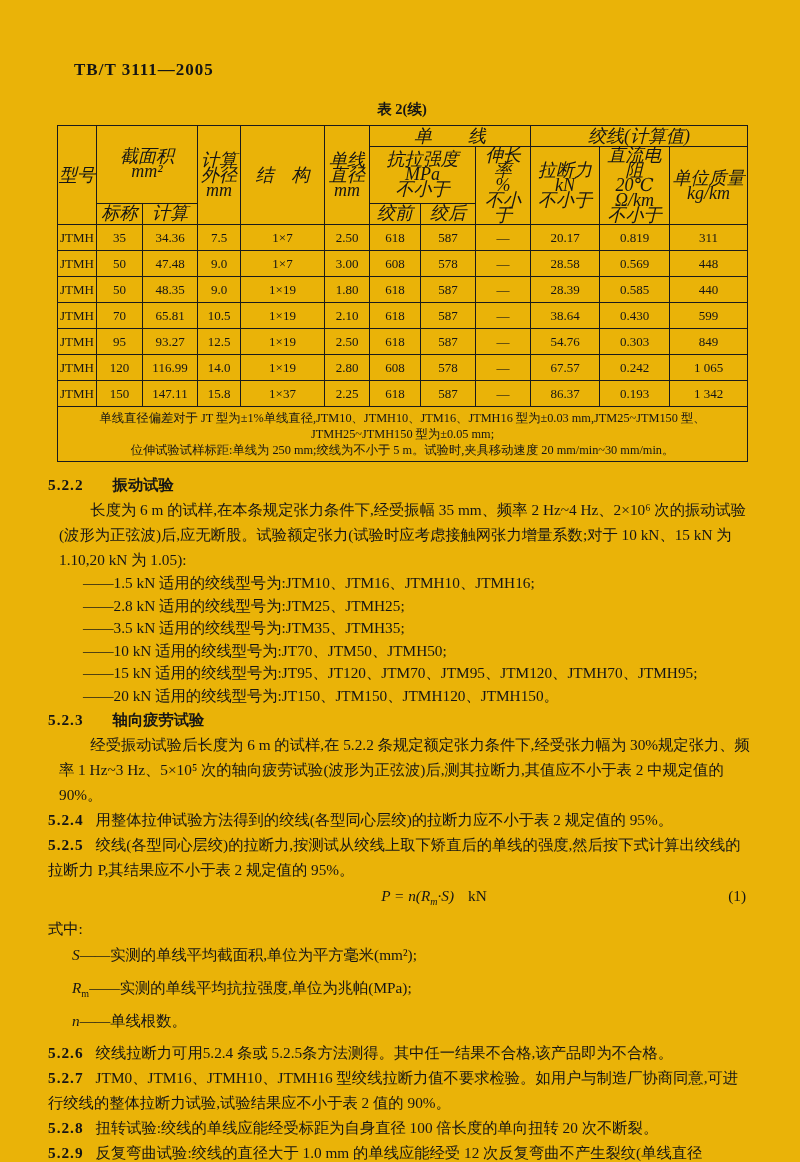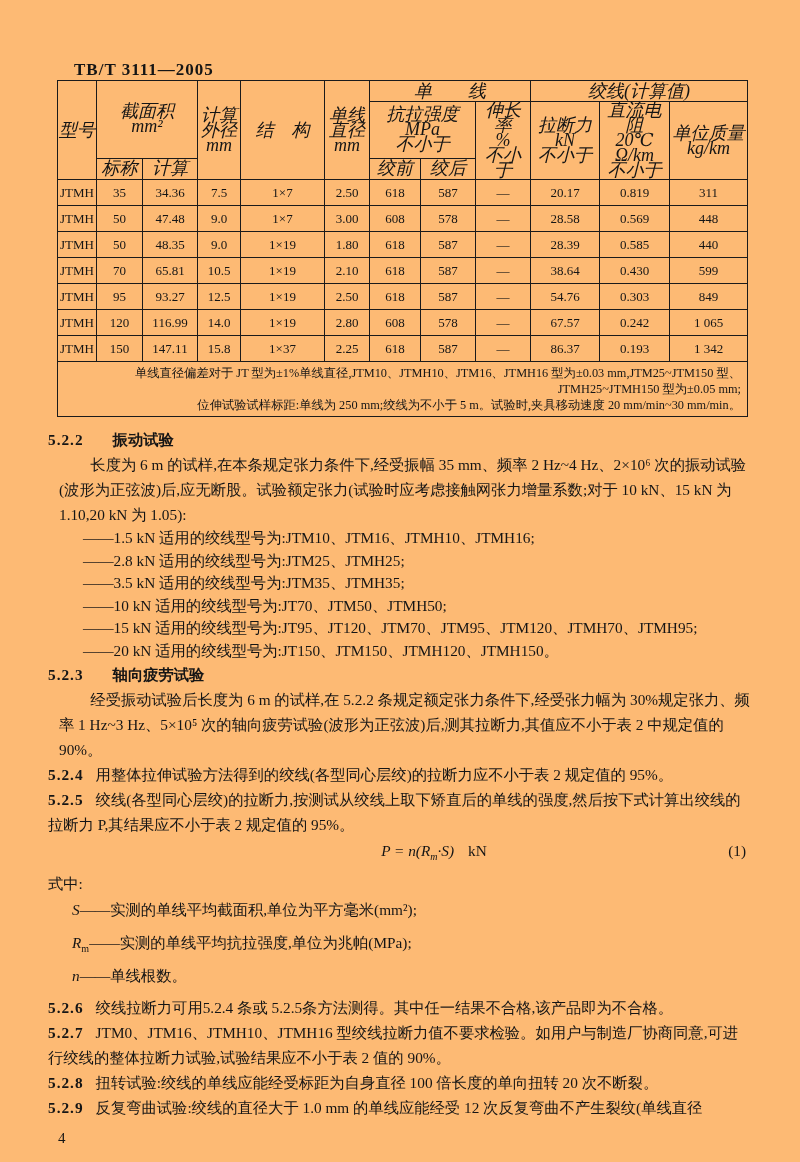--- a/index.html
+++ b/index.html
@@ -2,21 +2,21 @@
 <html><head>
 <meta charset="utf-8">
 <style>
   html,body{margin:0;padding:0;}
   body{
     width:800px;height:1162px;background:#f4f4f2;
     font-family:"Liberation Serif","DejaVu Serif",serif;
     color:#151515;
   }
   .page{
-    width:800px;height:1162px;background:#fdba74;
+    width:800px;height:1162px;background:#eab308;
     box-sizing:border-box;padding:60px 50px 0 48px;
     overflow:hidden;
   }
   .doc-number{
     font-size:17px;font-weight:bold;letter-spacing:1px;
     margin-left:26px;
   }
   .table-wrap{width:690px;margin-left:9px;}
   .table-caption{
     text-align:center;font-size:14.5px;font-weight:bold;
@@ -32,21 +32,21 @@
     padding:1px 1px;box-sizing:border-box;
   }
   table.spec th{
     font-weight:normal;font-size:18px;line-height:15px;
     white-space:pre-line;
     font-style:italic;
   }
   table.spec td{font-size:13px;height:26px;}
   table.spec .group-row th{height:21px;}
   table.spec td.footnote-cell{
-    text-align:right;font-size:12.3px;line-height:16px;
+    text-align:center;font-size:12.3px;line-height:16px;
     padding:3px 6px;height:auto;
   }
   .content{margin-top:10px;font-size:15.3px;line-height:25px;}
   .sec-p{margin:0;}
   .sec-no{font-weight:bold;margin-right:12px;letter-spacing:1px;}
   .sec-title{font-weight:bold;margin-left:17px;}
   .indent{text-indent:2.05em;margin-left:11px;}
   .list{margin:0;}
   .list-item{line-height:22.5px;margin-left:35px;}
   .formula-row{position:relative;text-align:center;padding-left:70px;line-height:28px;}
@@ -60,20 +60,21 @@
   sub{font-size:10px;}
 </style>
 </head>
 <body>
 
 <div class="page">
 
   <div class="doc-number">TB/T 3111—2005</div>
 
   <div class="table-wrap">
+    <div class="table-caption">表 2(续)</div>
 
     <table class="spec">
       <colgroup>
         <col style="width:39px">
           <col style="width:46px">
           <col style="width:55px">
         <col style="width:43px">
           <col style="width:84px">
           <col style="width:45px">
         <col style="width:51px">

